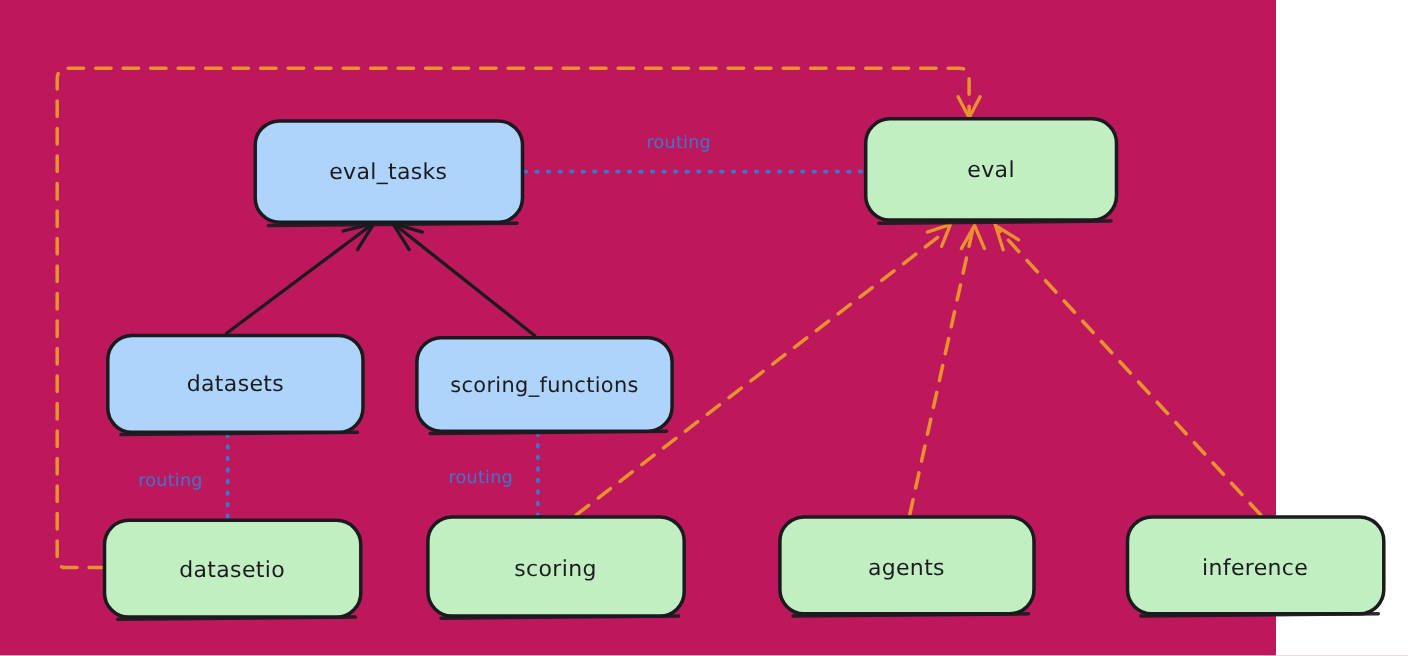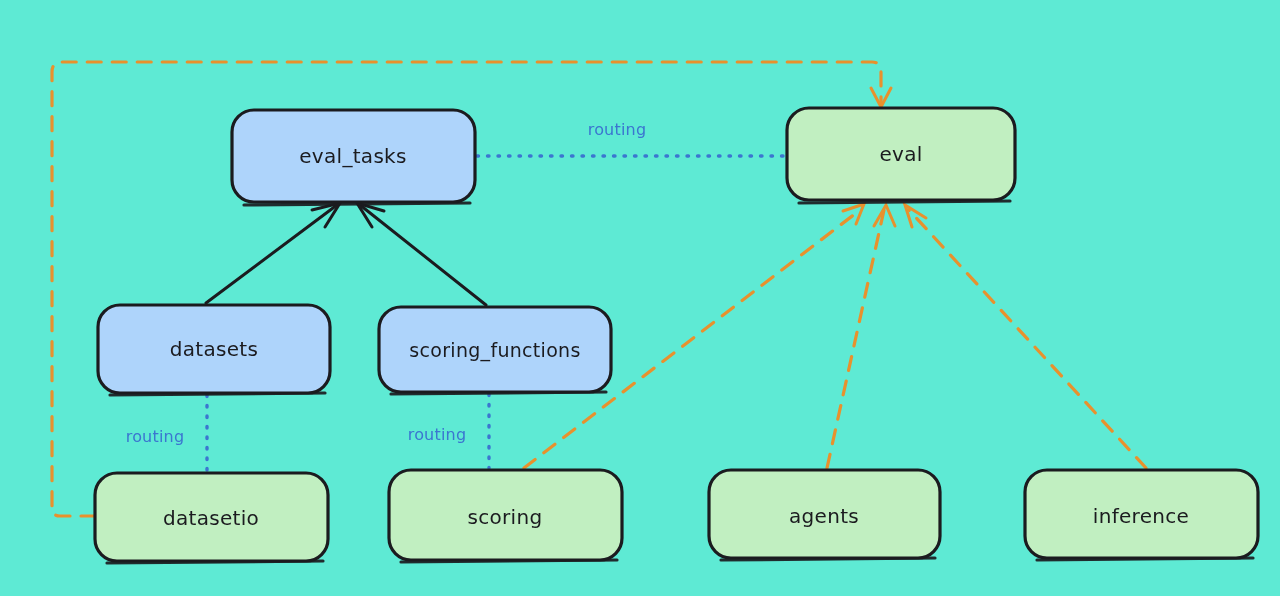--- a/index.html
+++ b/index.html
@@ -9,23 +9,23 @@
     background: #ffffff;
   }
   body {
     width: 1280px;
     height: 596px;
     font-family: "DejaVu Sans", sans-serif;
     overflow: hidden;
   }
   #diagram-root {
     position: relative;
-    width: 1280px;
+    width: 1160px;
     height: 596px;
-    background: #5eead4;
+    background: #be185d;
   }
   #diagram-svg {
     position: absolute;
     top: 0;
     left: 0;
     width: 1280px;
     height: 596px;
   }
   .node-label {
     font-family: "DejaVu Sans", sans-serif;

